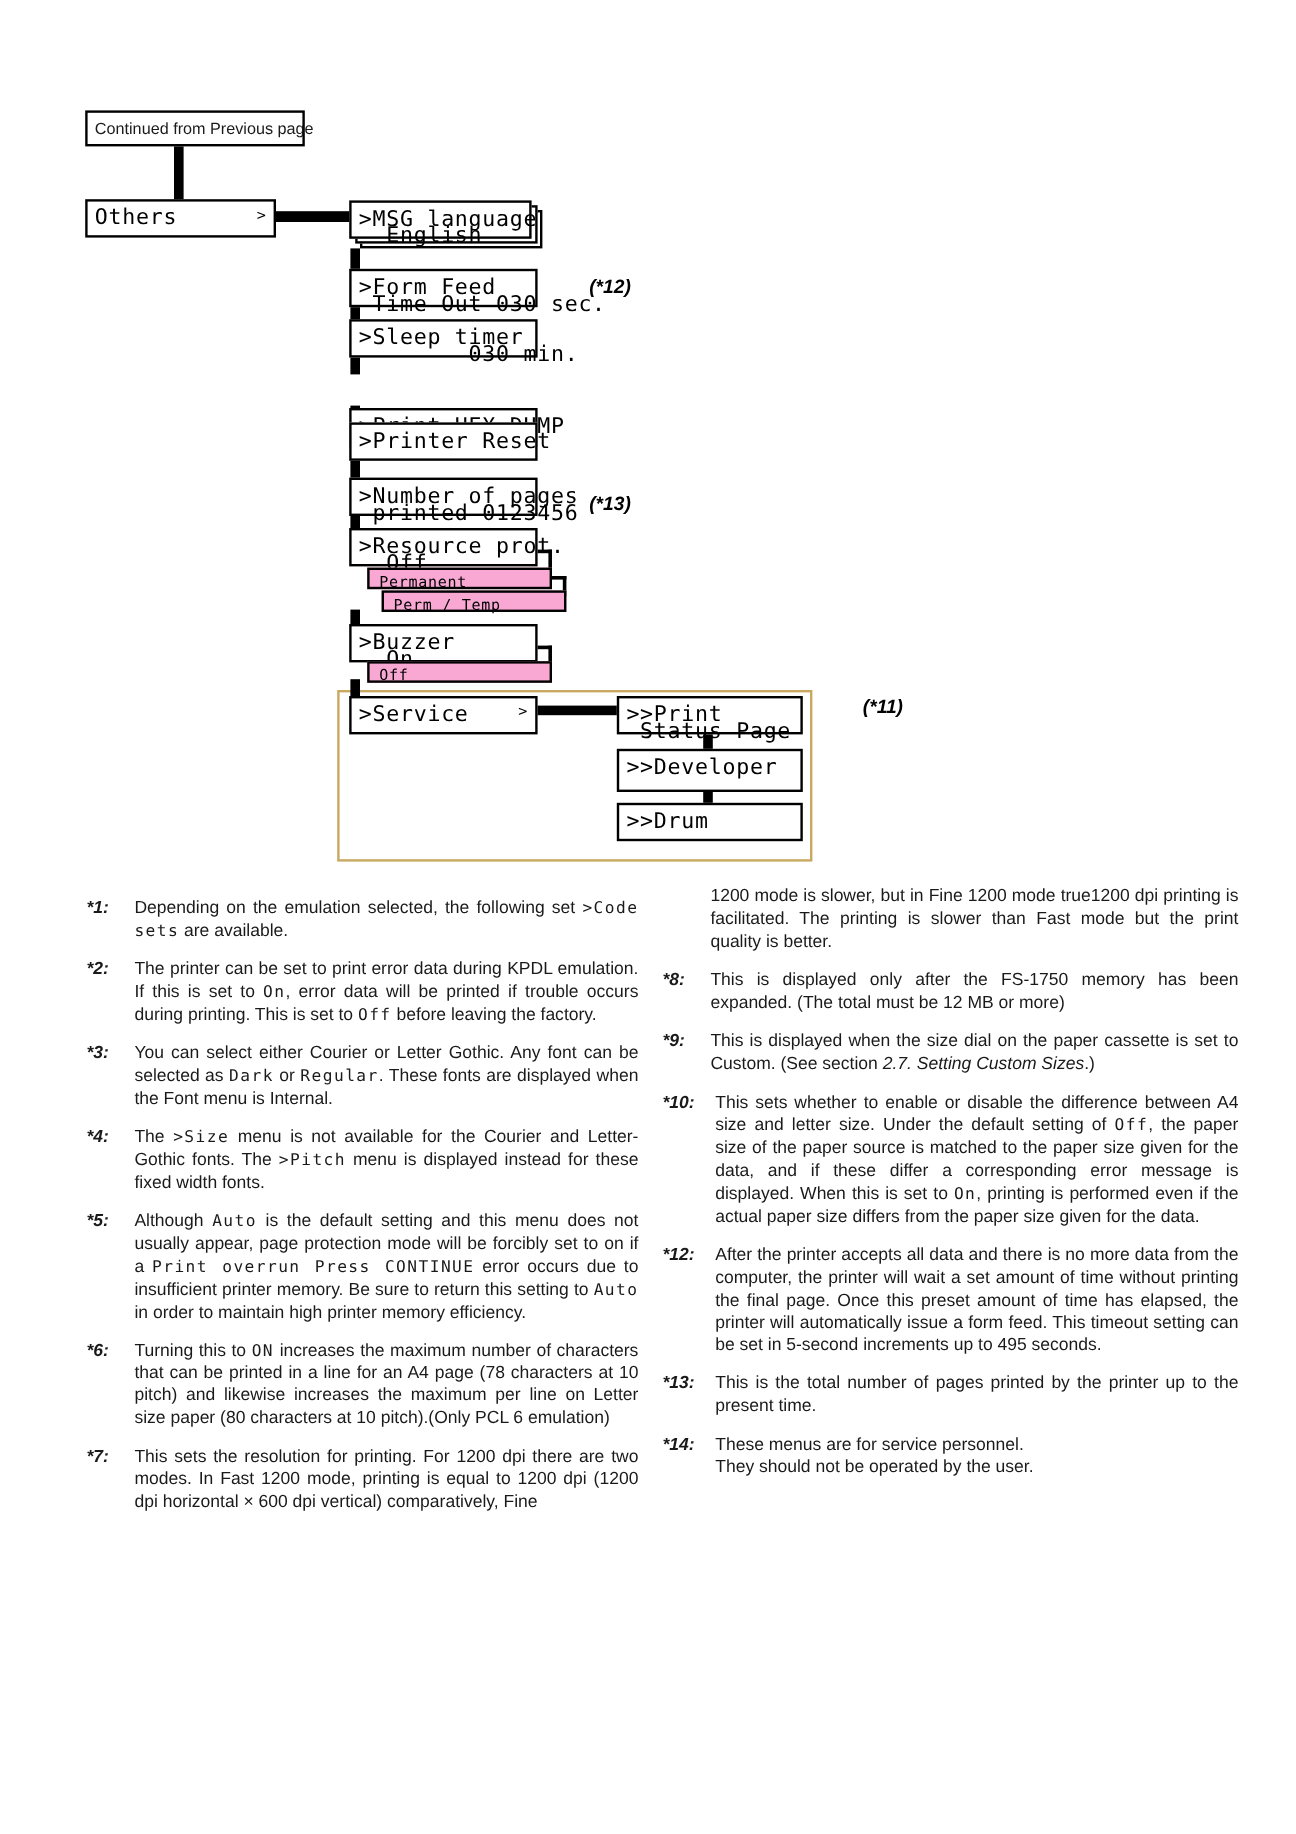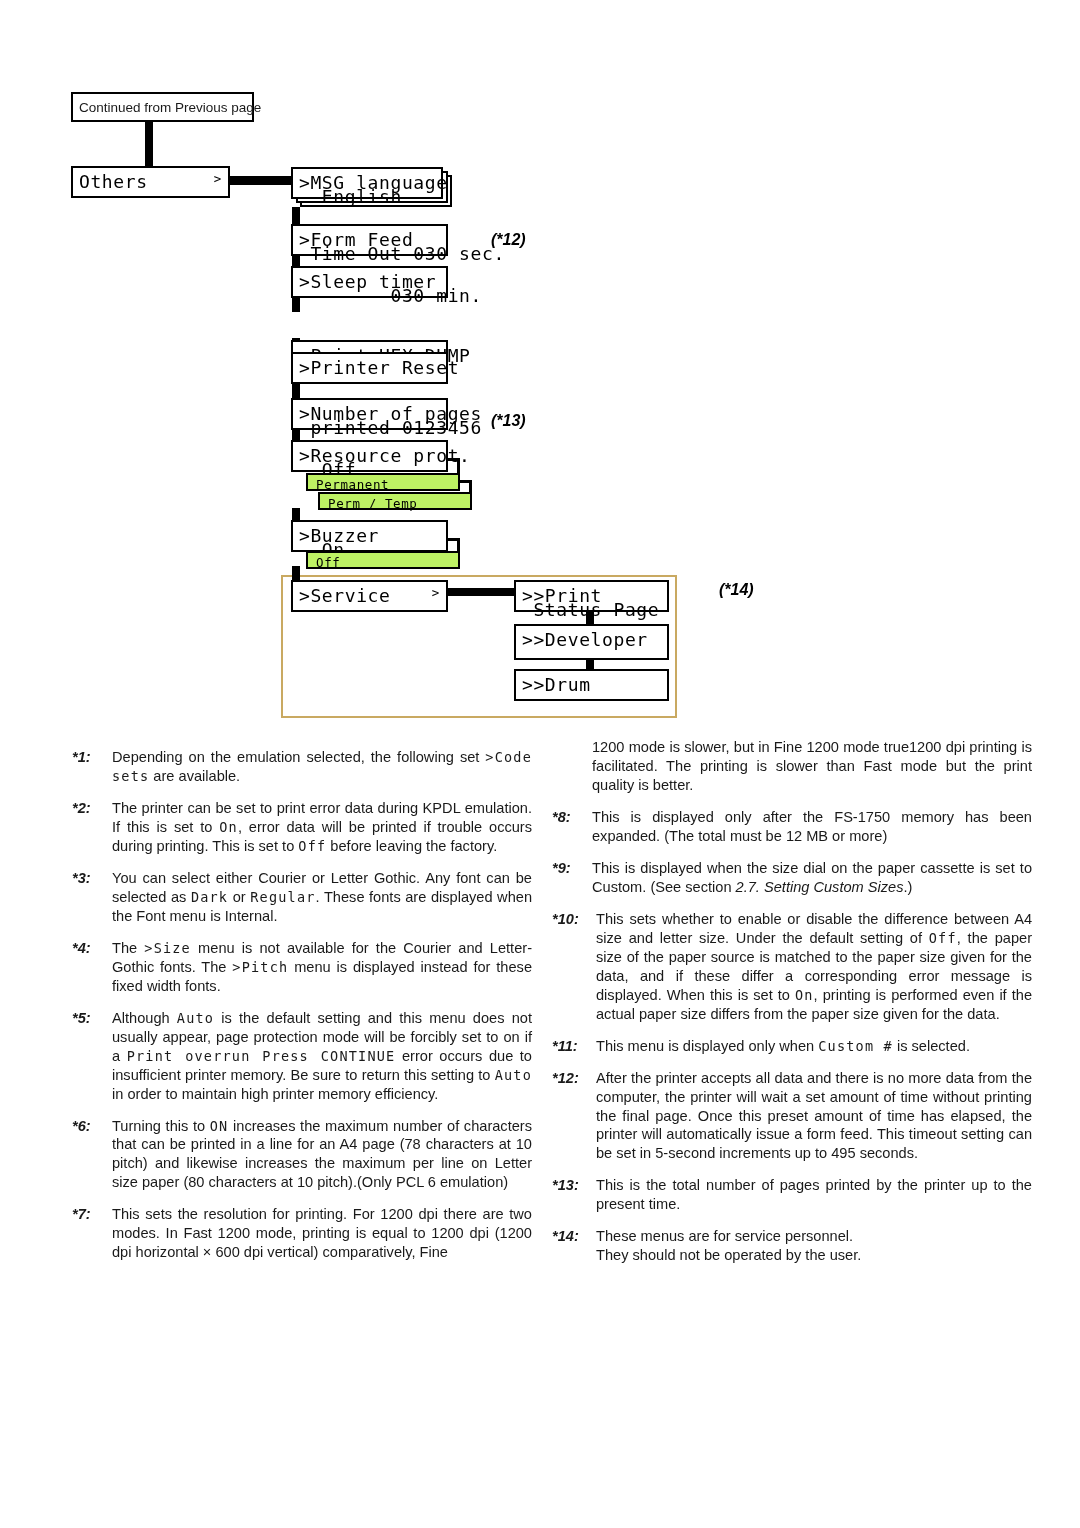--- a/index.html
+++ b/index.html
@@ -68,21 +68,21 @@
     position: absolute;
     background: #000;
     z-index: 4;
   }
 
   
   .subbox {
     position: absolute;
     box-sizing: border-box;
     border: 2px solid #000;
-    background: #bef264;
+    background: #f9a8d4;
     z-index: 6;
     text-decoration: underline;
   }
   .subbox .st {
     position: absolute;
     left: 8px;
     top: 2px;
     white-space: pre;
     font-family: "DejaVu Sans Mono", "Liberation Mono", monospace;
     font-size: 12.5px;
@@ -270,21 +270,21 @@
   <div class="box" style="left:291px; top:580px; width:157px; height:32px;">
     <span class="l1">&gt;Service</span>
     <span class="r1">&gt;</span>
   </div>
   <div class="conn" style="left:446px; top:588px; width:72px; height:8px;"></div>
 
   <div class="box" style="left:514px; top:580px; width:155px; height:32px;">
     <span class="l1">&gt;&gt;Print</span>
     <span class="l2"> Status Page</span>
   </div>
-  <div class="note" style="left:690px; top:581px;">(*14)</div>
+  <div class="note" style="left:690px; top:581px;">(*11)</div>
 
   <div class="conn" style="left:586px; top:610px; width:8px; height:16px;"></div>
 
   <div class="box" style="left:514px; top:624px; width:155px; height:36px;">
     <span class="l1">&gt;&gt;Developer</span>
     <span class="l2"></span>
   </div>
 
   <div class="conn" style="left:586px; top:654px; width:8px; height:16px;"></div>
 
@@ -337,24 +337,20 @@
       </div>
       <div class="fn w2">
         <span class="tag">*9:</span>
         <span class="txt"><span>This is displayed when the size dial on the paper cassette is set to Custom. (See section </span><span class="ital">2.7. Setting Custom Sizes</span><span>.)</span></span>
       </div>
       <div class="fn w3">
         <span class="tag">*10:</span>
         <span class="txt"><span>This sets whether to enable or disable the difference between A4 size and letter size. Under the default setting of </span><span class="lcd">Off</span><span>, the paper size of the paper source is matched to the paper size given for the data, and if these differ a corresponding error message is displayed. When this is set to </span><span class="lcd">On</span><span>, printing is performed even if the actual paper size differs from the paper size given for the data.</span></span>
       </div>
       <div class="fn w3">
-        <span class="tag">*11:</span>
-        <span class="txt"><span>This menu is displayed only when </span><span class="lcd">Custom #</span><span> is selected.</span></span>
-      </div>
-      <div class="fn w3">
         <span class="tag">*12:</span>
         <span class="txt"><span>After the printer accepts all data and there is no more data from the computer, the printer will wait a set amount of time without printing the final page. Once this preset amount of time has elapsed, the printer will automatically issue a form feed. This timeout setting can be set in 5-second increments up to 495 seconds.</span></span>
       </div>
       <div class="fn w3">
         <span class="tag">*13:</span>
         <span class="txt"><span>This is the total number of pages printed by the printer up to the present time.</span></span>
       </div>
       <div class="fn w3">
         <span class="tag">*14:</span>
         <span class="txt"><span>These menus are for service personnel.</span><br><span>They should not be operated by the user.</span></span>

